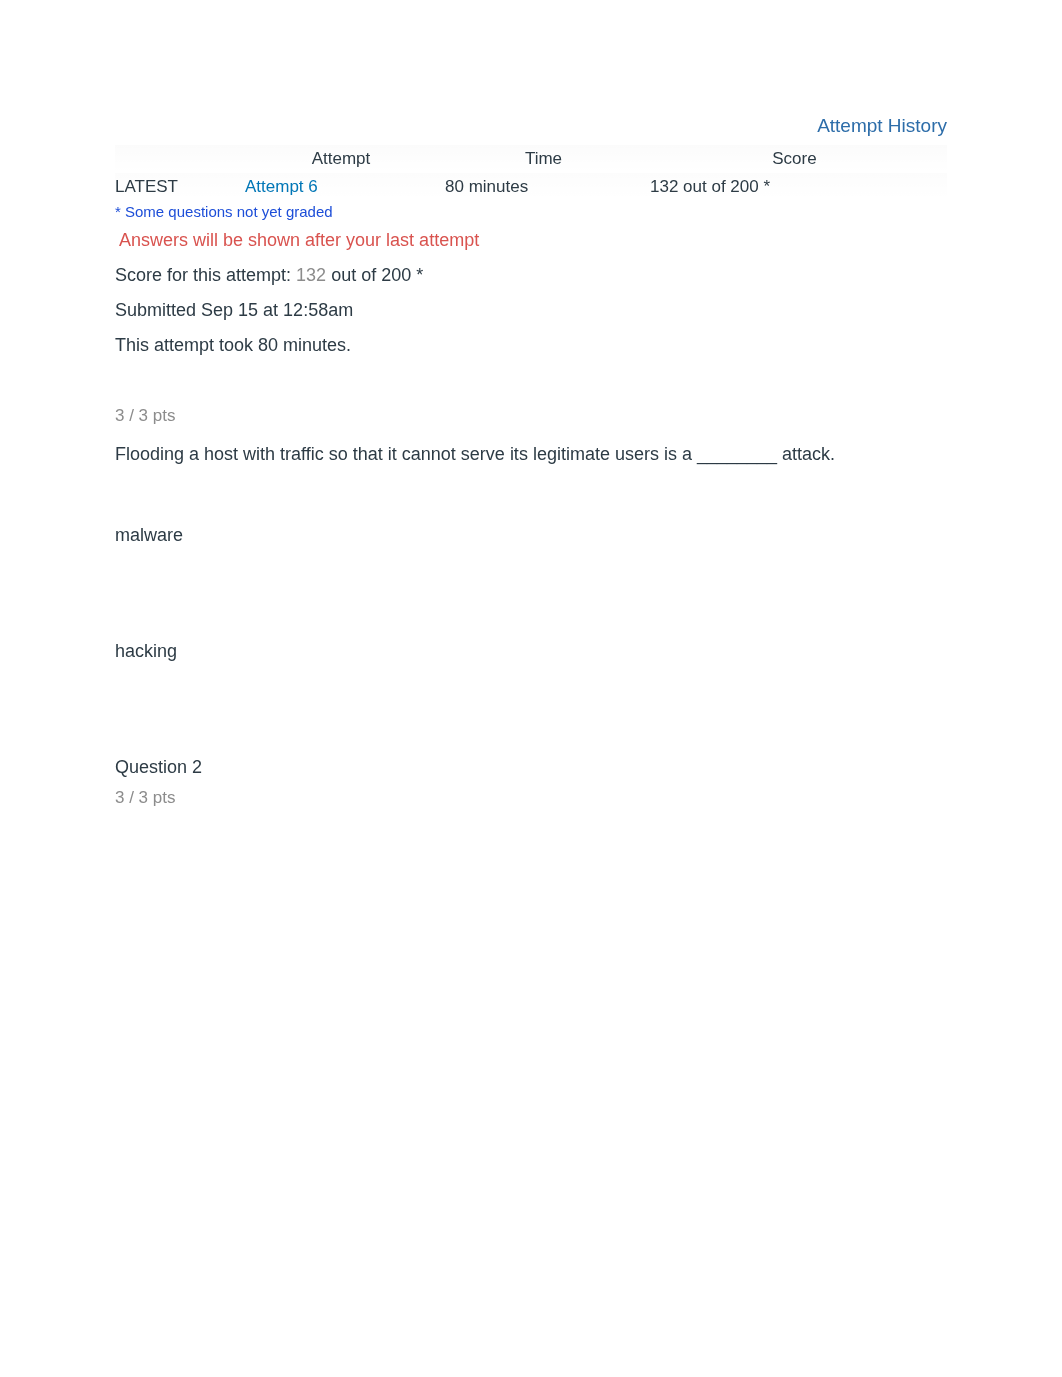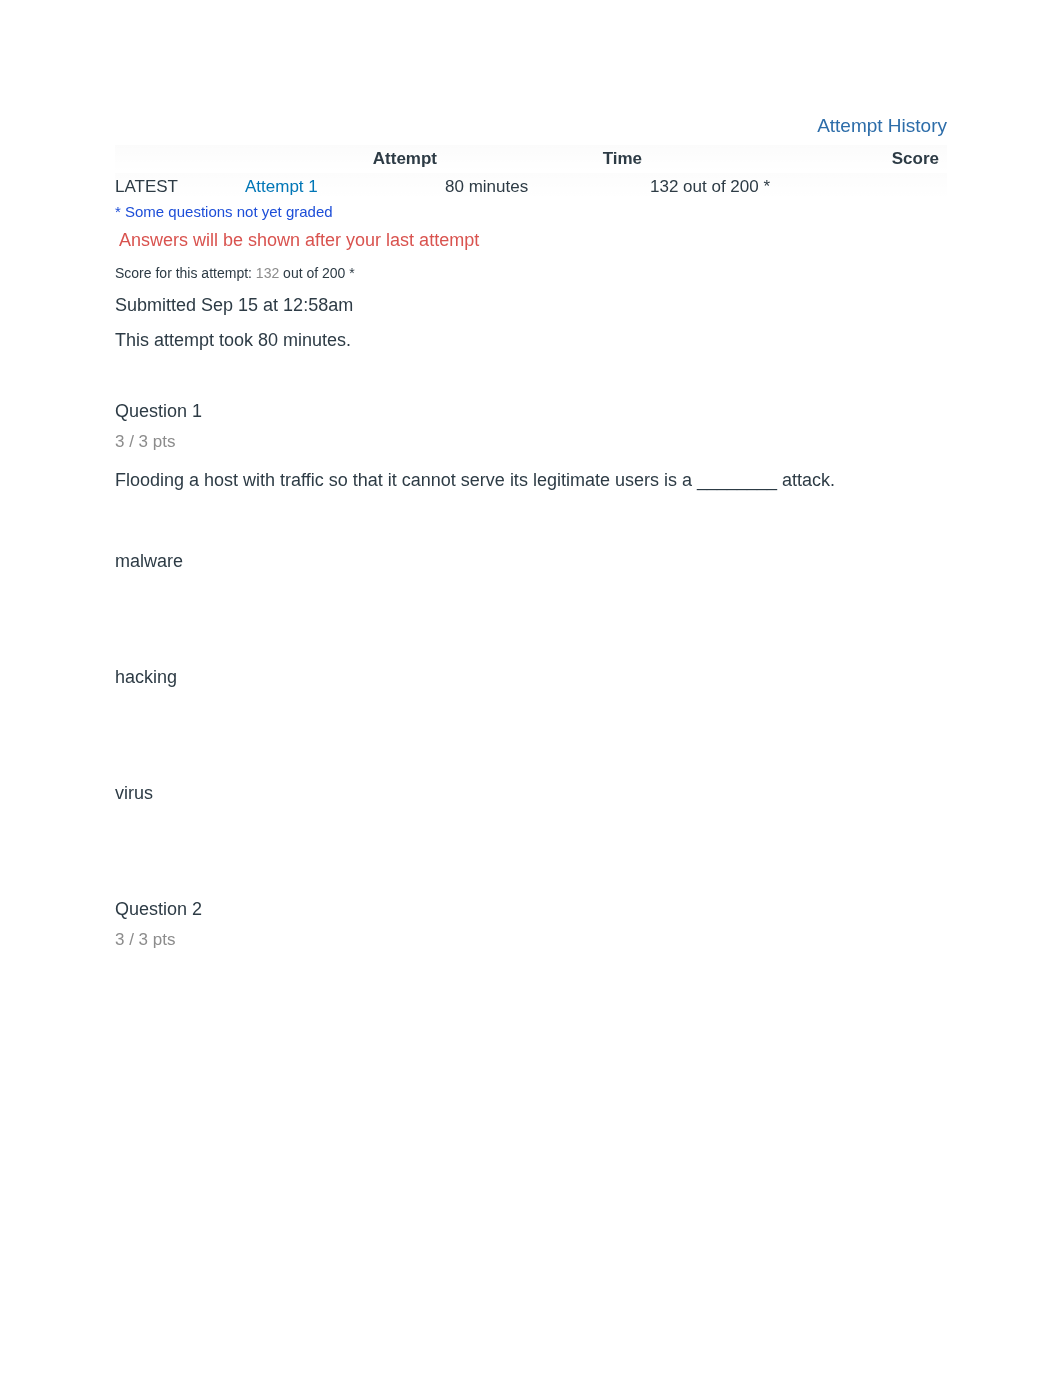--- a/index.html
+++ b/index.html
@@ -21,22 +21,22 @@
       font-weight: 400;
       margin-bottom: 8px;
       text-align: right;
     }
     .history-table {
       width: 100%;
       border-collapse: collapse;
       font-size: 17px;
     }
     .history-table th {
-      text-align: right;
-      font-weight: 700;
+      text-align: center;
+      font-weight: 400;
       color: #2d3b45;
       padding: 4px 8px 4px 0;
       background: linear-gradient(180deg, rgba(0,0,0,0.015), rgba(0,0,0,0));
     }
     .history-table td {
       padding: 4px 8px 4px 0;
       color: #2d3b45;
       background: linear-gradient(180deg, rgba(0,0,0,0.01), rgba(0,0,0,0));
     }
     .history-table .col-label { width: 130px; }
@@ -53,21 +53,21 @@
       font-size: 15px;
       margin-top: 2px;
       margin-bottom: 10px;
     }
     .orange-notice {
       color: #d9534f;
       font-size: 18px;
       margin: 6px 0 14px 4px;
     }
     .score-line {
-      font-size: 14px;
+      font-size: 18px;
       margin-bottom: 14px;
     }
     .score-line .muted-score {
       color: #8c8c8c;
     }
     .submitted-line {
       font-size: 18px;
       margin-bottom: 14px;
     }
     .duration-line {
@@ -108,44 +108,42 @@
     <tr>
       <th class="col-label"></th>
       <th class="col-attempt">Attempt</th>
       <th class="col-time">Time</th>
       <th class="col-score">Score</th>
     </tr>
   </thead>
   <tbody>
     <tr>
       <td>LATEST</td>
-      <td><a class="attempt-link">Attempt 1</a></td>
+      <td><a class="attempt-link">Attempt 6</a></td>
       <td>80 minutes</td>
       <td>132 out of 200 *</td>
     </tr>
   </tbody>
 </table>
 
 <div class="footnote">* Some questions not yet graded</div>
 
 <div class="orange-notice">Answers will be shown after your last attempt</div>
 
 <div class="score-line">
   <span>Score for this attempt: </span><span class="muted-score">132</span><span> out of 200 *</span>
 </div>
 
 <div class="submitted-line">Submitted Sep 15 at 12:58am</div>
 
 <div class="duration-line">This attempt took 80 minutes.</div>
 
 <div class="question-block">
-  <div class="question-title">Question 1</div>
   <div class="question-pts">3 / 3 pts</div>
   <div class="question-text">Flooding a host with traffic so that it cannot serve its legitimate users is a ________ attack.</div>
   <div class="answer-option">malware</div>
   <div class="answer-option">hacking</div>
-  <div class="answer-option">virus</div>
 </div>
 
 <div class="question-block">
   <div class="question-title">Question 2</div>
   <div class="question-pts">3 / 3 pts</div>
 </div>
 
 </body></html>

